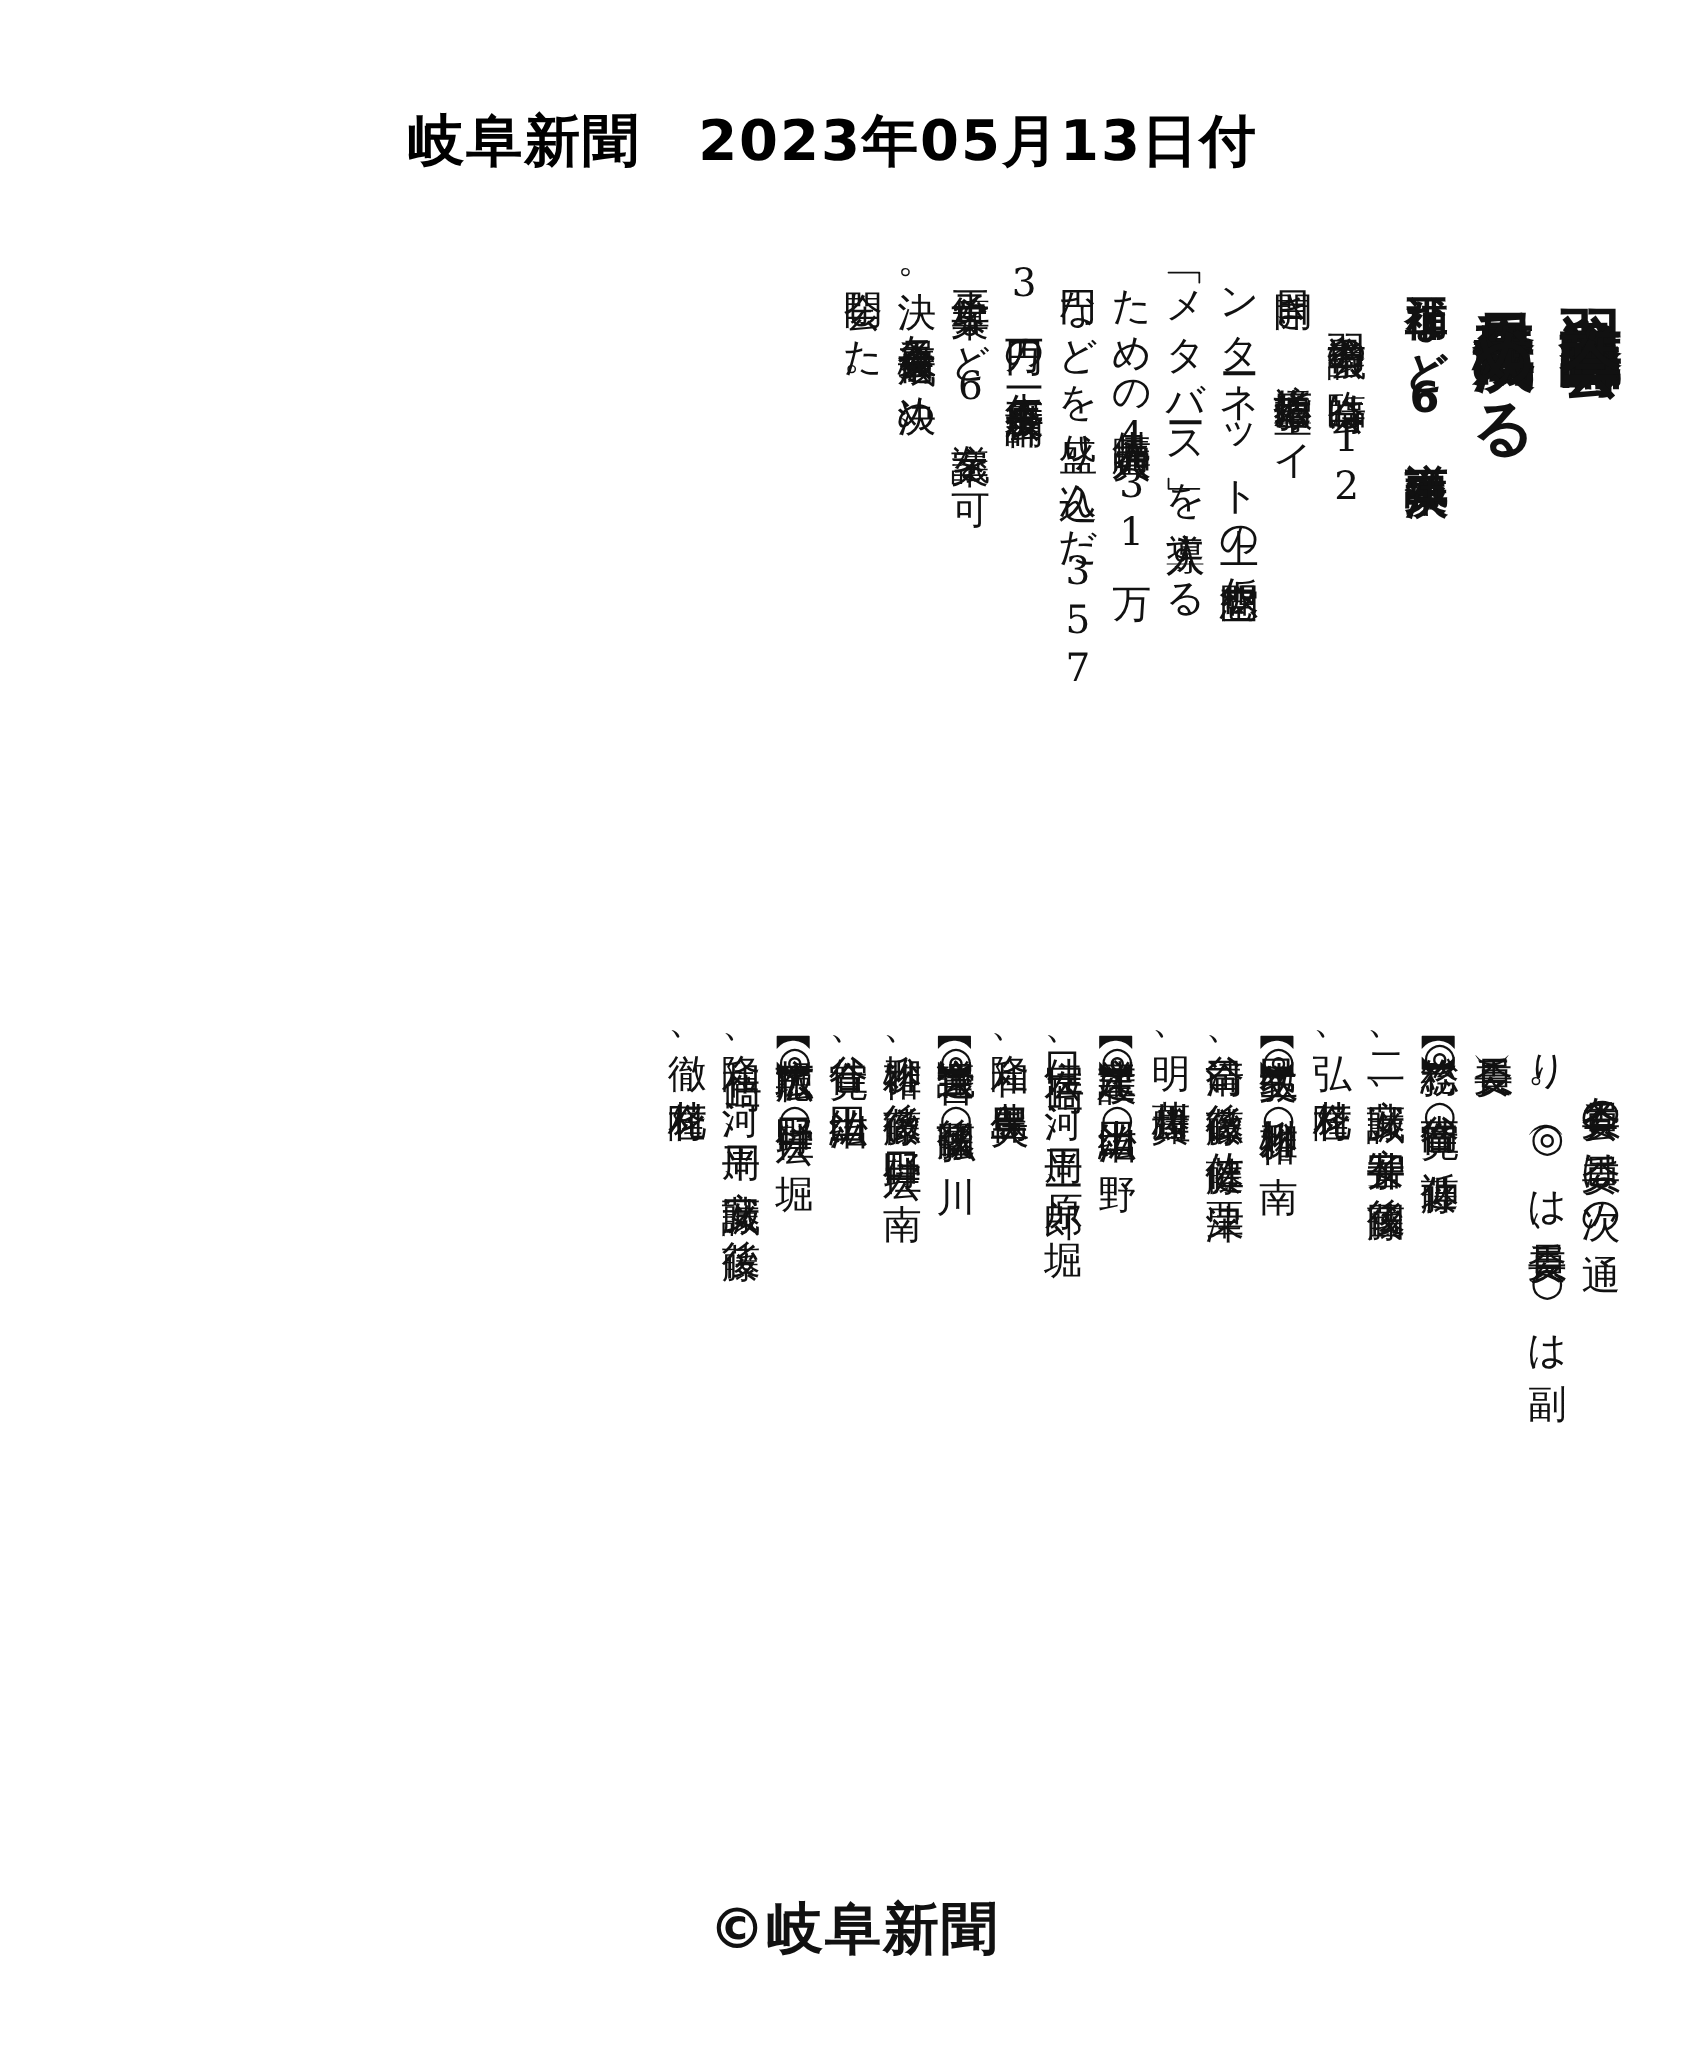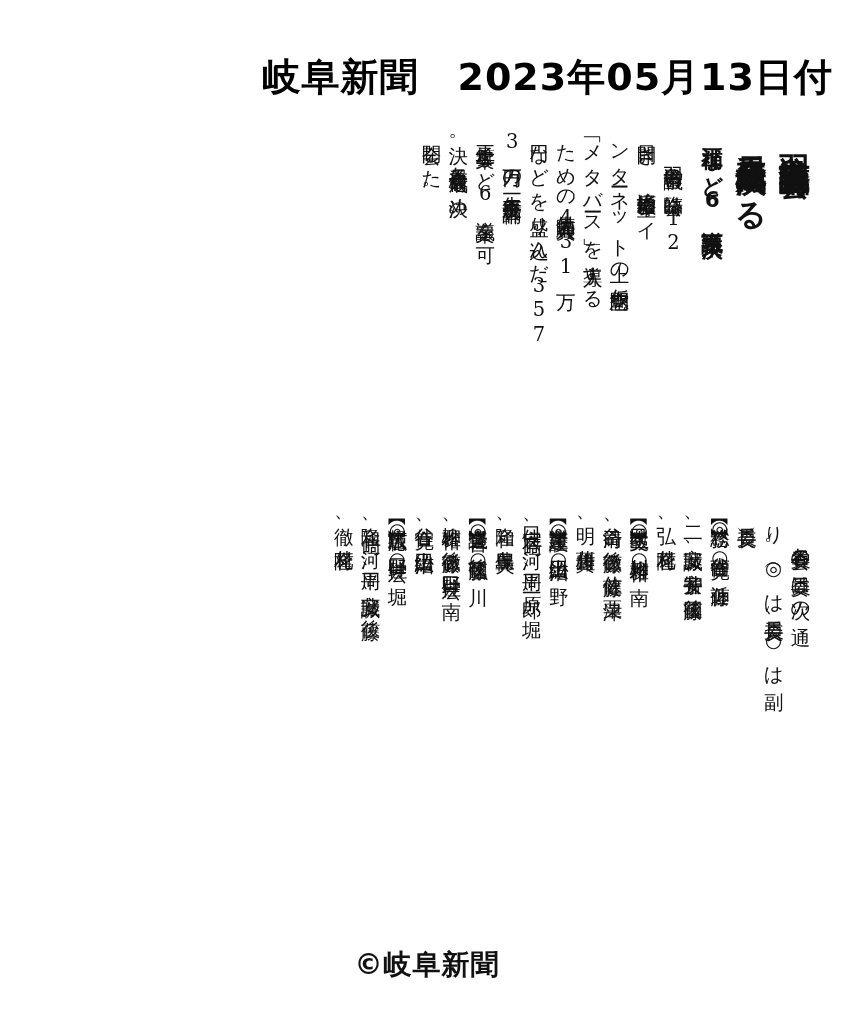--- a/index.html
+++ b/index.html
@@ -15,24 +15,24 @@
     position: relative;
     overflow: hidden;
   }
 
   
   .masthead {
     position: absolute;
     top: 52px;
     left: 0;
     width: 833px;
-    text-align: right;
+    text-align: center;
     font-family: "DejaVu Sans", "Liberation Sans", sans-serif;
     font-weight: bold;
-    font-size: 38px;
+    font-size: 28px;
     letter-spacing: 1px;
     color: #000;
     white-space: pre;
   }
 
   
   .article {
     position: absolute;
     top: 130px;
     left: 50px;

